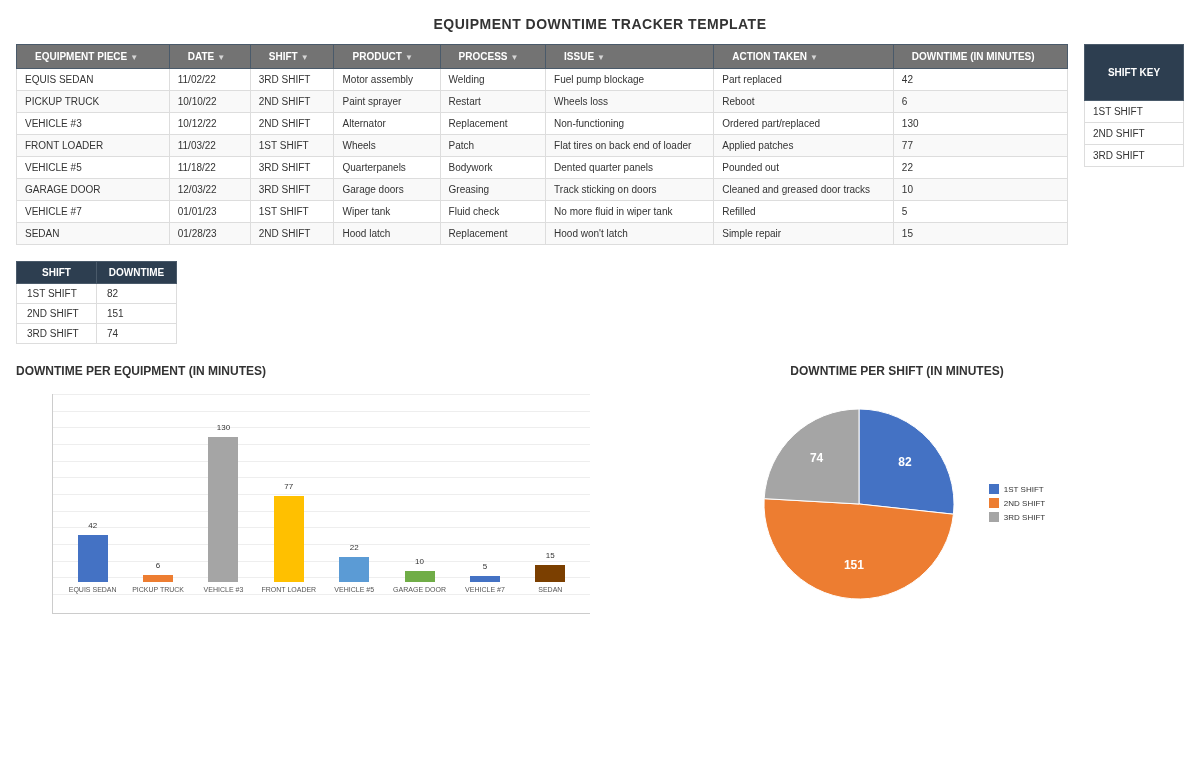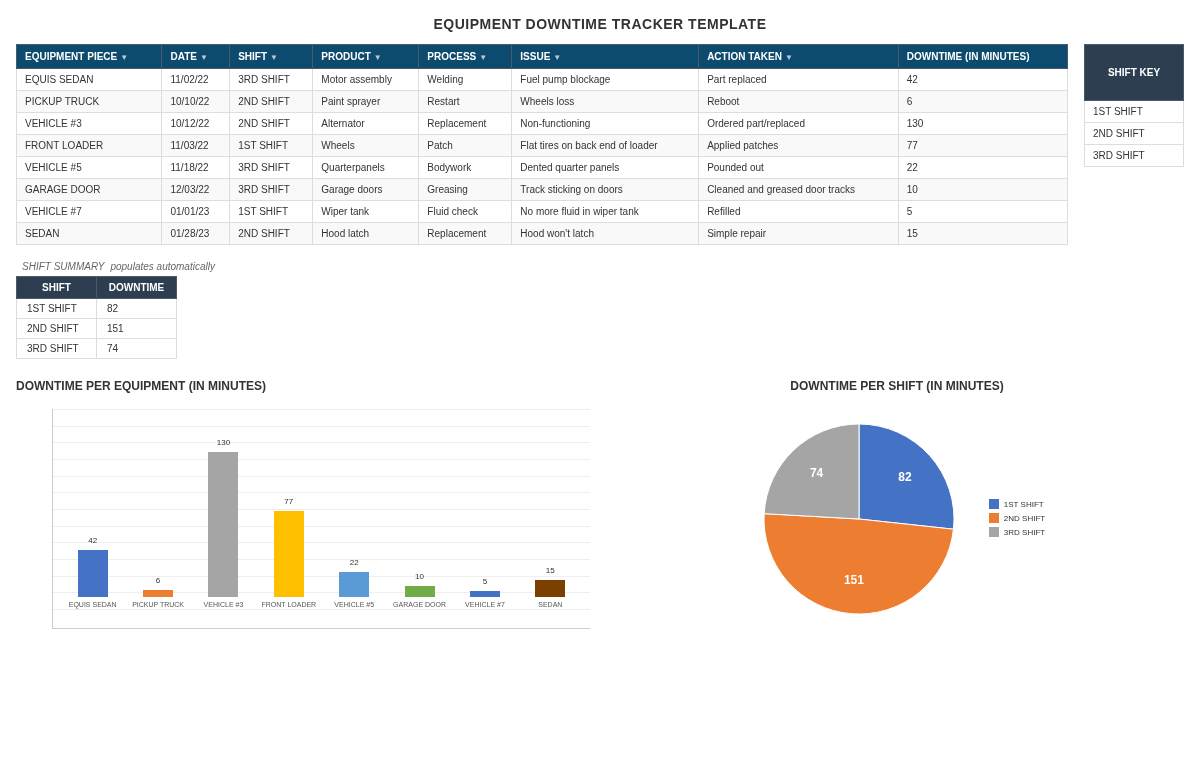--- a/index.html
+++ b/index.html
@@ -3,23 +3,23 @@
   <meta charset="utf-8">
   <style>
     * { box-sizing: border-box; margin: 0; padding: 0; }
     body { font-family: Arial, sans-serif; background: #fff; padding: 16px; font-size: 11px; color: #333; }
     
     h1 { font-size: 14px; font-weight: bold; color: #333; margin-bottom: 12px; letter-spacing: 0.5px; text-align: center; }
     
     
     .main-table { width: 100%; border-collapse: collapse; margin-bottom: 16px; }
     .main-table th {
-      background: #0c4a6e;
+      background: #737373;
       color: #fff;
-      padding: 6px 8px;
+      padding: 6px 18px;
       text-align: left;
       font-size: 10px;
       font-weight: bold;
       border: 1px solid #4a5a6a;
     }
     .main-table td {
       padding: 5px 8px;
       border: 1px solid #ddd;
       font-size: 10px;
       background: #fff;
@@ -210,23 +210,20 @@
           </tr>
           <tr>
             <td>3RD SHIFT</td>
           </tr>
         </tbody>
     </table>
   </div>
 </div>
 
 <div class="shift-summary-section">
-  <div class="shift-summary-label">
-    <span>SHIFT SUMMARY</span><span>populates automatically</span>
-  </div>
   <table class="summary-table">
     <thead>
         <tr id="summary-thead-row">
           <th>SHIFT</th>
           <th>DOWNTIME</th>
         </tr>
       </thead>
     <tbody id="summary-tbody">
         <tr>
           <td>1ST SHIFT</td>

